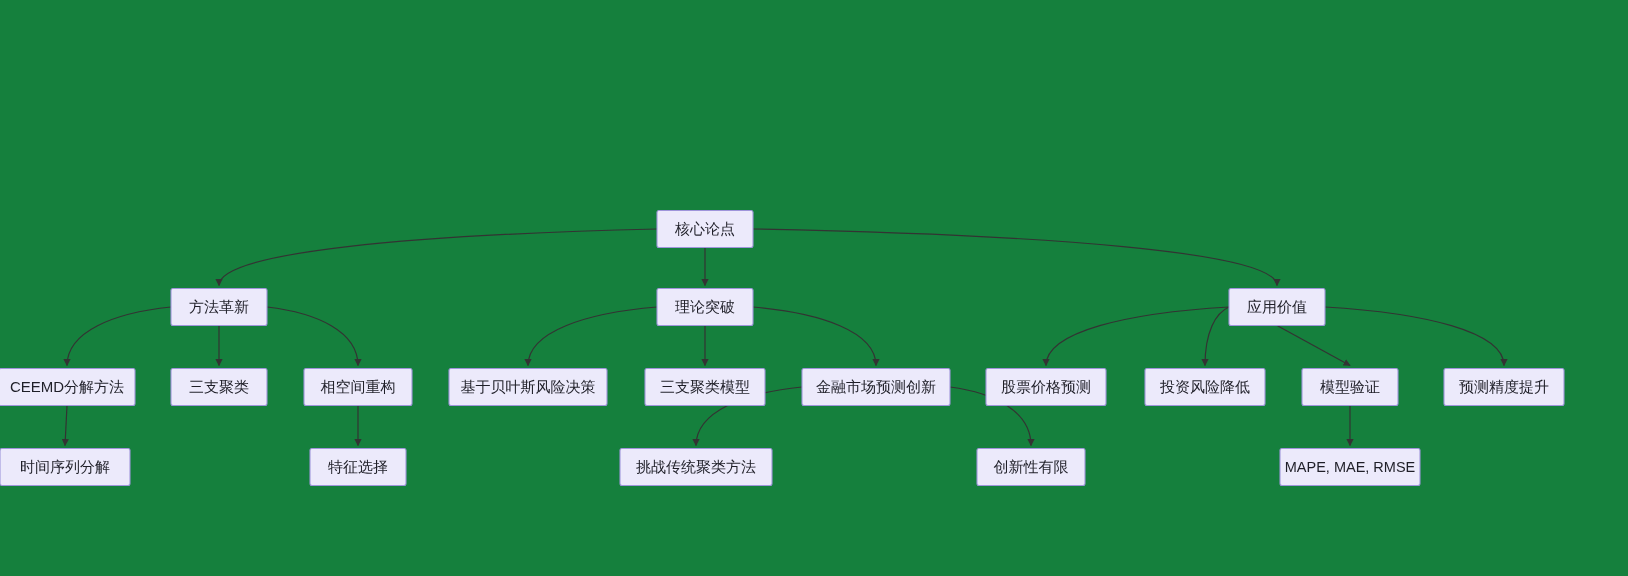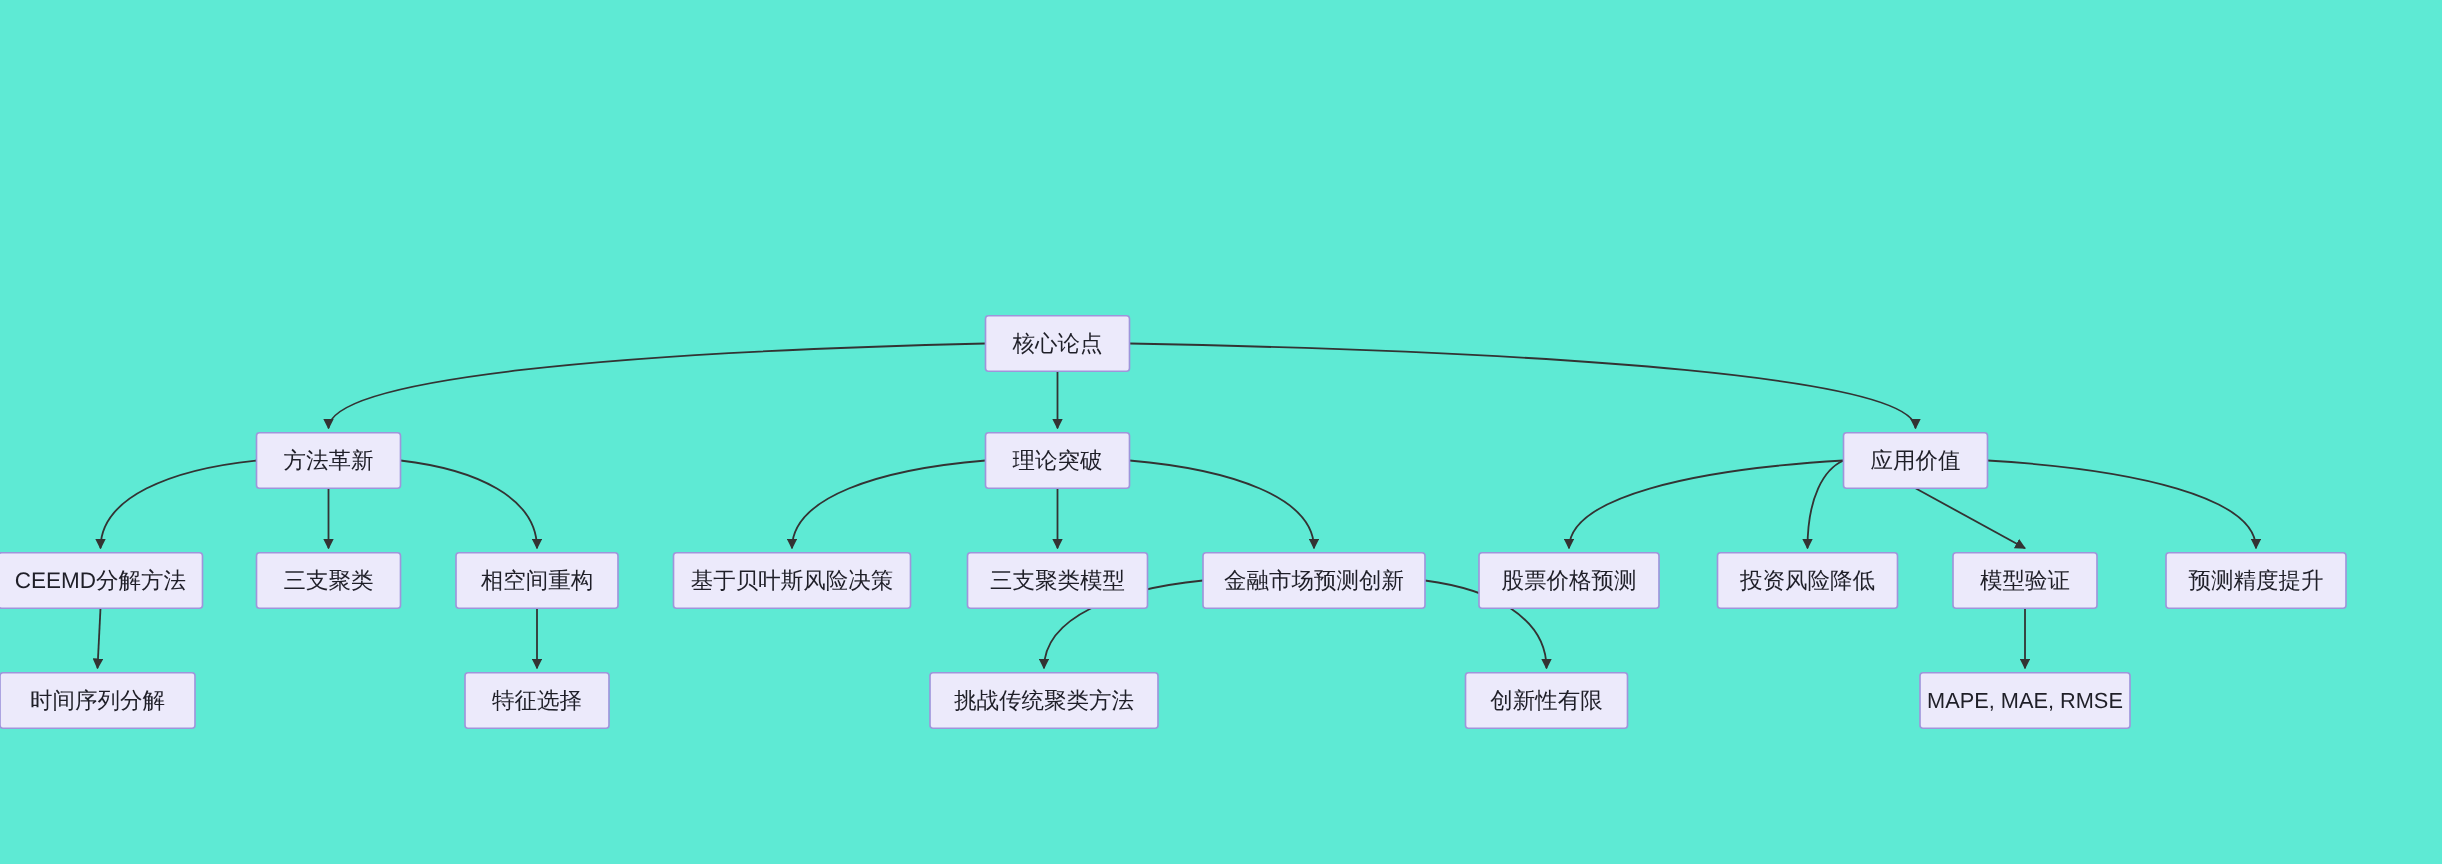--- a/index.html
+++ b/index.html
@@ -10,21 +10,21 @@
   body {
     width: 1628px;
     height: 576px;
     font-family: "Liberation Sans", "DejaVu Sans", sans-serif;
     overflow: hidden;
   }
   #diagram-root {
     position: relative;
     width: 1628px;
     height: 576px;
-    background: #5eead4;
+    background: #15803d;
   }
   svg#flow-svg {
     position: absolute;
     top: 0;
     left: 0;
     width: 1628px;
     height: 576px;
   }
   .edge-path {
     fill: none;

